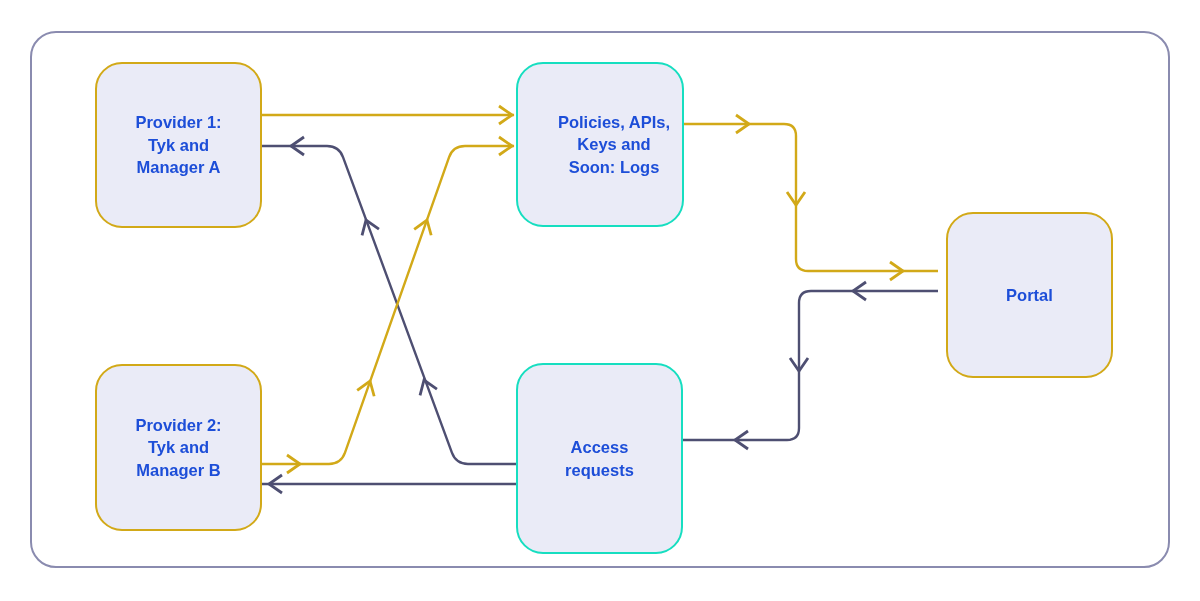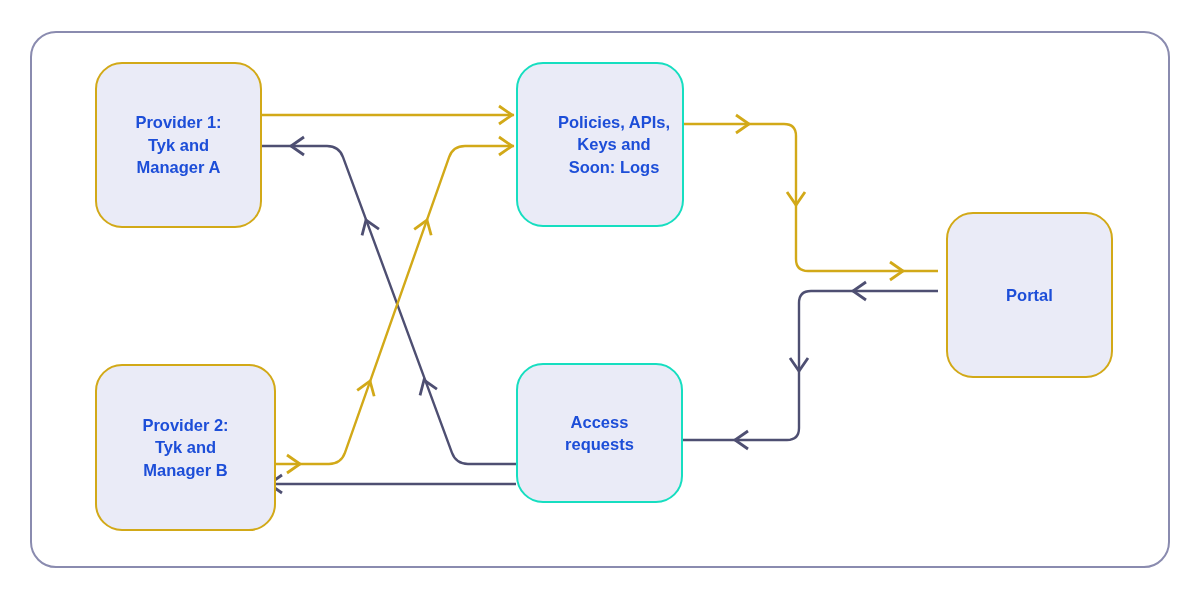--- a/index.html
+++ b/index.html
@@ -47,22 +47,22 @@
     display: block;
     text-align: center;
     white-space: pre-line;
     color: #1d4ed8;
     font-size: 16.5px;
     line-height: 1.36;
     font-weight: 600;
   }
   .node-provider1 { left: 95px;  top: 62px;  width: 167px; height: 166px; }
   .node-policies  { left: 516px; top: 62px;  width: 168px; height: 165px; padding-left: 28px; }
-  .node-provider2 { left: 95px;  top: 364px; width: 181px; height: 167px; }
-  .node-access    { left: 516px; top: 363px; width: 167px; height: 140px; }
+  .node-provider2 { left: 95px;  top: 364px; width: 167px; height: 167px; }
+  .node-access    { left: 516px; top: 363px; width: 167px; height: 191px; }
   .node-portal    { left: 938px; top: 212px; width: 167px; height: 166px; margin-left: 8px; }
 
   .edge-line {
     fill: none;
     stroke-width: 2.4;
     stroke-linecap: butt;
   }
   .chevron {
     fill: none;
     stroke-width: 2.8;

